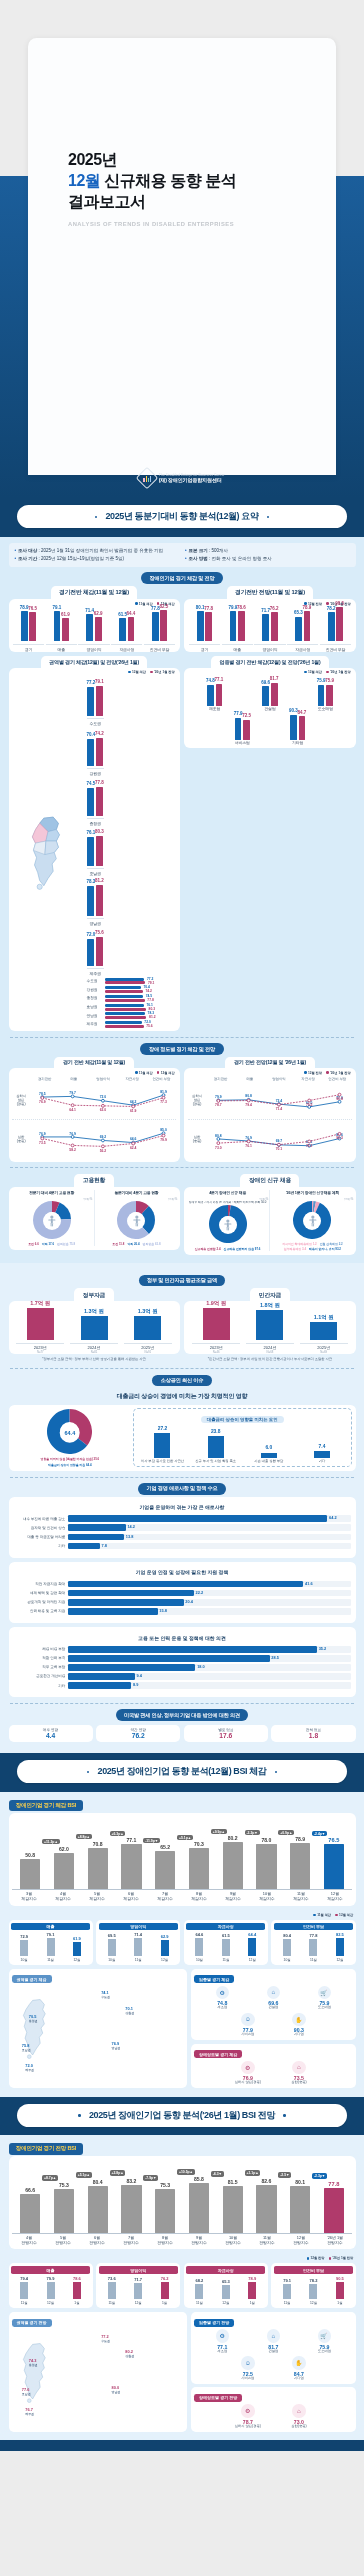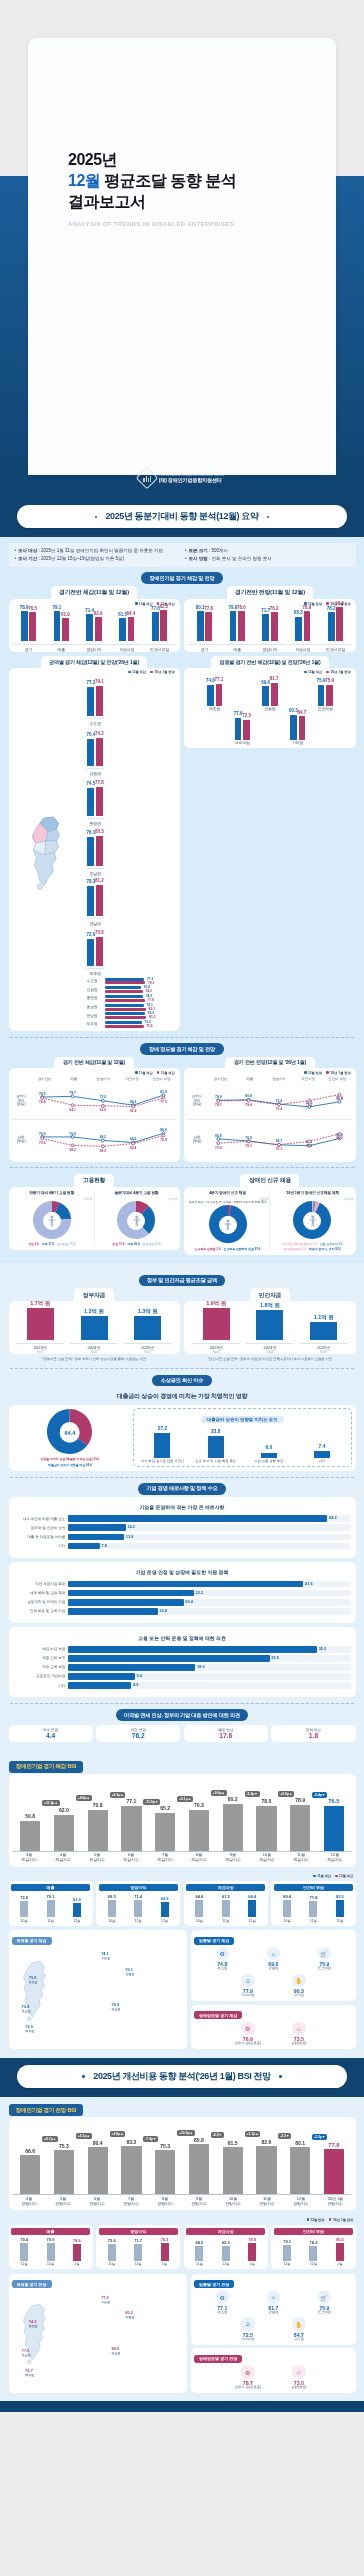--- a/index.html
+++ b/index.html
@@ -252,21 +252,21 @@
 <body>
 
 <div class="page">
 
   <section class="cover">
     <div class="band"></div>
     <div class="card"></div>
     <div class="titlewrap">
       <h1>
         <span>2025년</span><br>
-        <span class="hl">12월</span><span> 평균조달 동향 분석</span><br>
+        <span class="hl">12월</span><span> 신규채용 동향 분석</span><br>
         <span>결과보고서</span>
       </h1>
       <div class="sub">ANALYSIS OF TRENDS IN DISABLED ENTERPRISES</div>
     </div>
     <div class="logo-row">
       <div class="logo-mark">
         <span class="dia"></span>
         <span class="bars">
             <i></i>
             <i></i>
@@ -1259,20 +1259,27 @@
           <div class="kv p">17.6</div>
         </div>
         <div class="kpi">
           <div class="kt">전혀 없음</div>
           <div class="kv p">1.8</div>
         </div>
       </div>
 
   </section>
 
+  <div class="banner">
+    <div class="pill">
+      <span class="dot"></span>
+      <span class="txt">2025년 장애인기업 동향 분석(12월) BSI 체감</span>
+      <span class="dot"></span>
+    </div>
+  </div>
 
   <section class="sheet lite">
     <span class="bsi-tag">
       <span class="y">장애인기업 경기 체감 BSI</span>
     </span>
     <div class="bsibox">
       <div class="bsicols">
           <div class="bcol">
             <div class="bar" style="height:30px">
               <span class="bv">50.8</span>
@@ -1518,21 +1525,21 @@
               </div>
             </div>
         </div>
       </div>
     </div>
   </section>
 
   <div class="banner">
     <div class="pill">
       <span class="dot"></span>
-      <span class="txt">2025년 개선비용 동향 분석('26년 1월) BSI 전망</span>
+      <span class="txt">2025년 장애인기업 동향 분석('26년 1월) BSI 전망</span>
       <span class="dot"></span>
     </div>
   </div>
 
   <section class="sheet lite">
     <span class="bsi-tag">
       <span class="y">장애인기업 경기 전망 BSI</span>
     </span>
     <div class="bsibox">
       <div class="bsicols">

